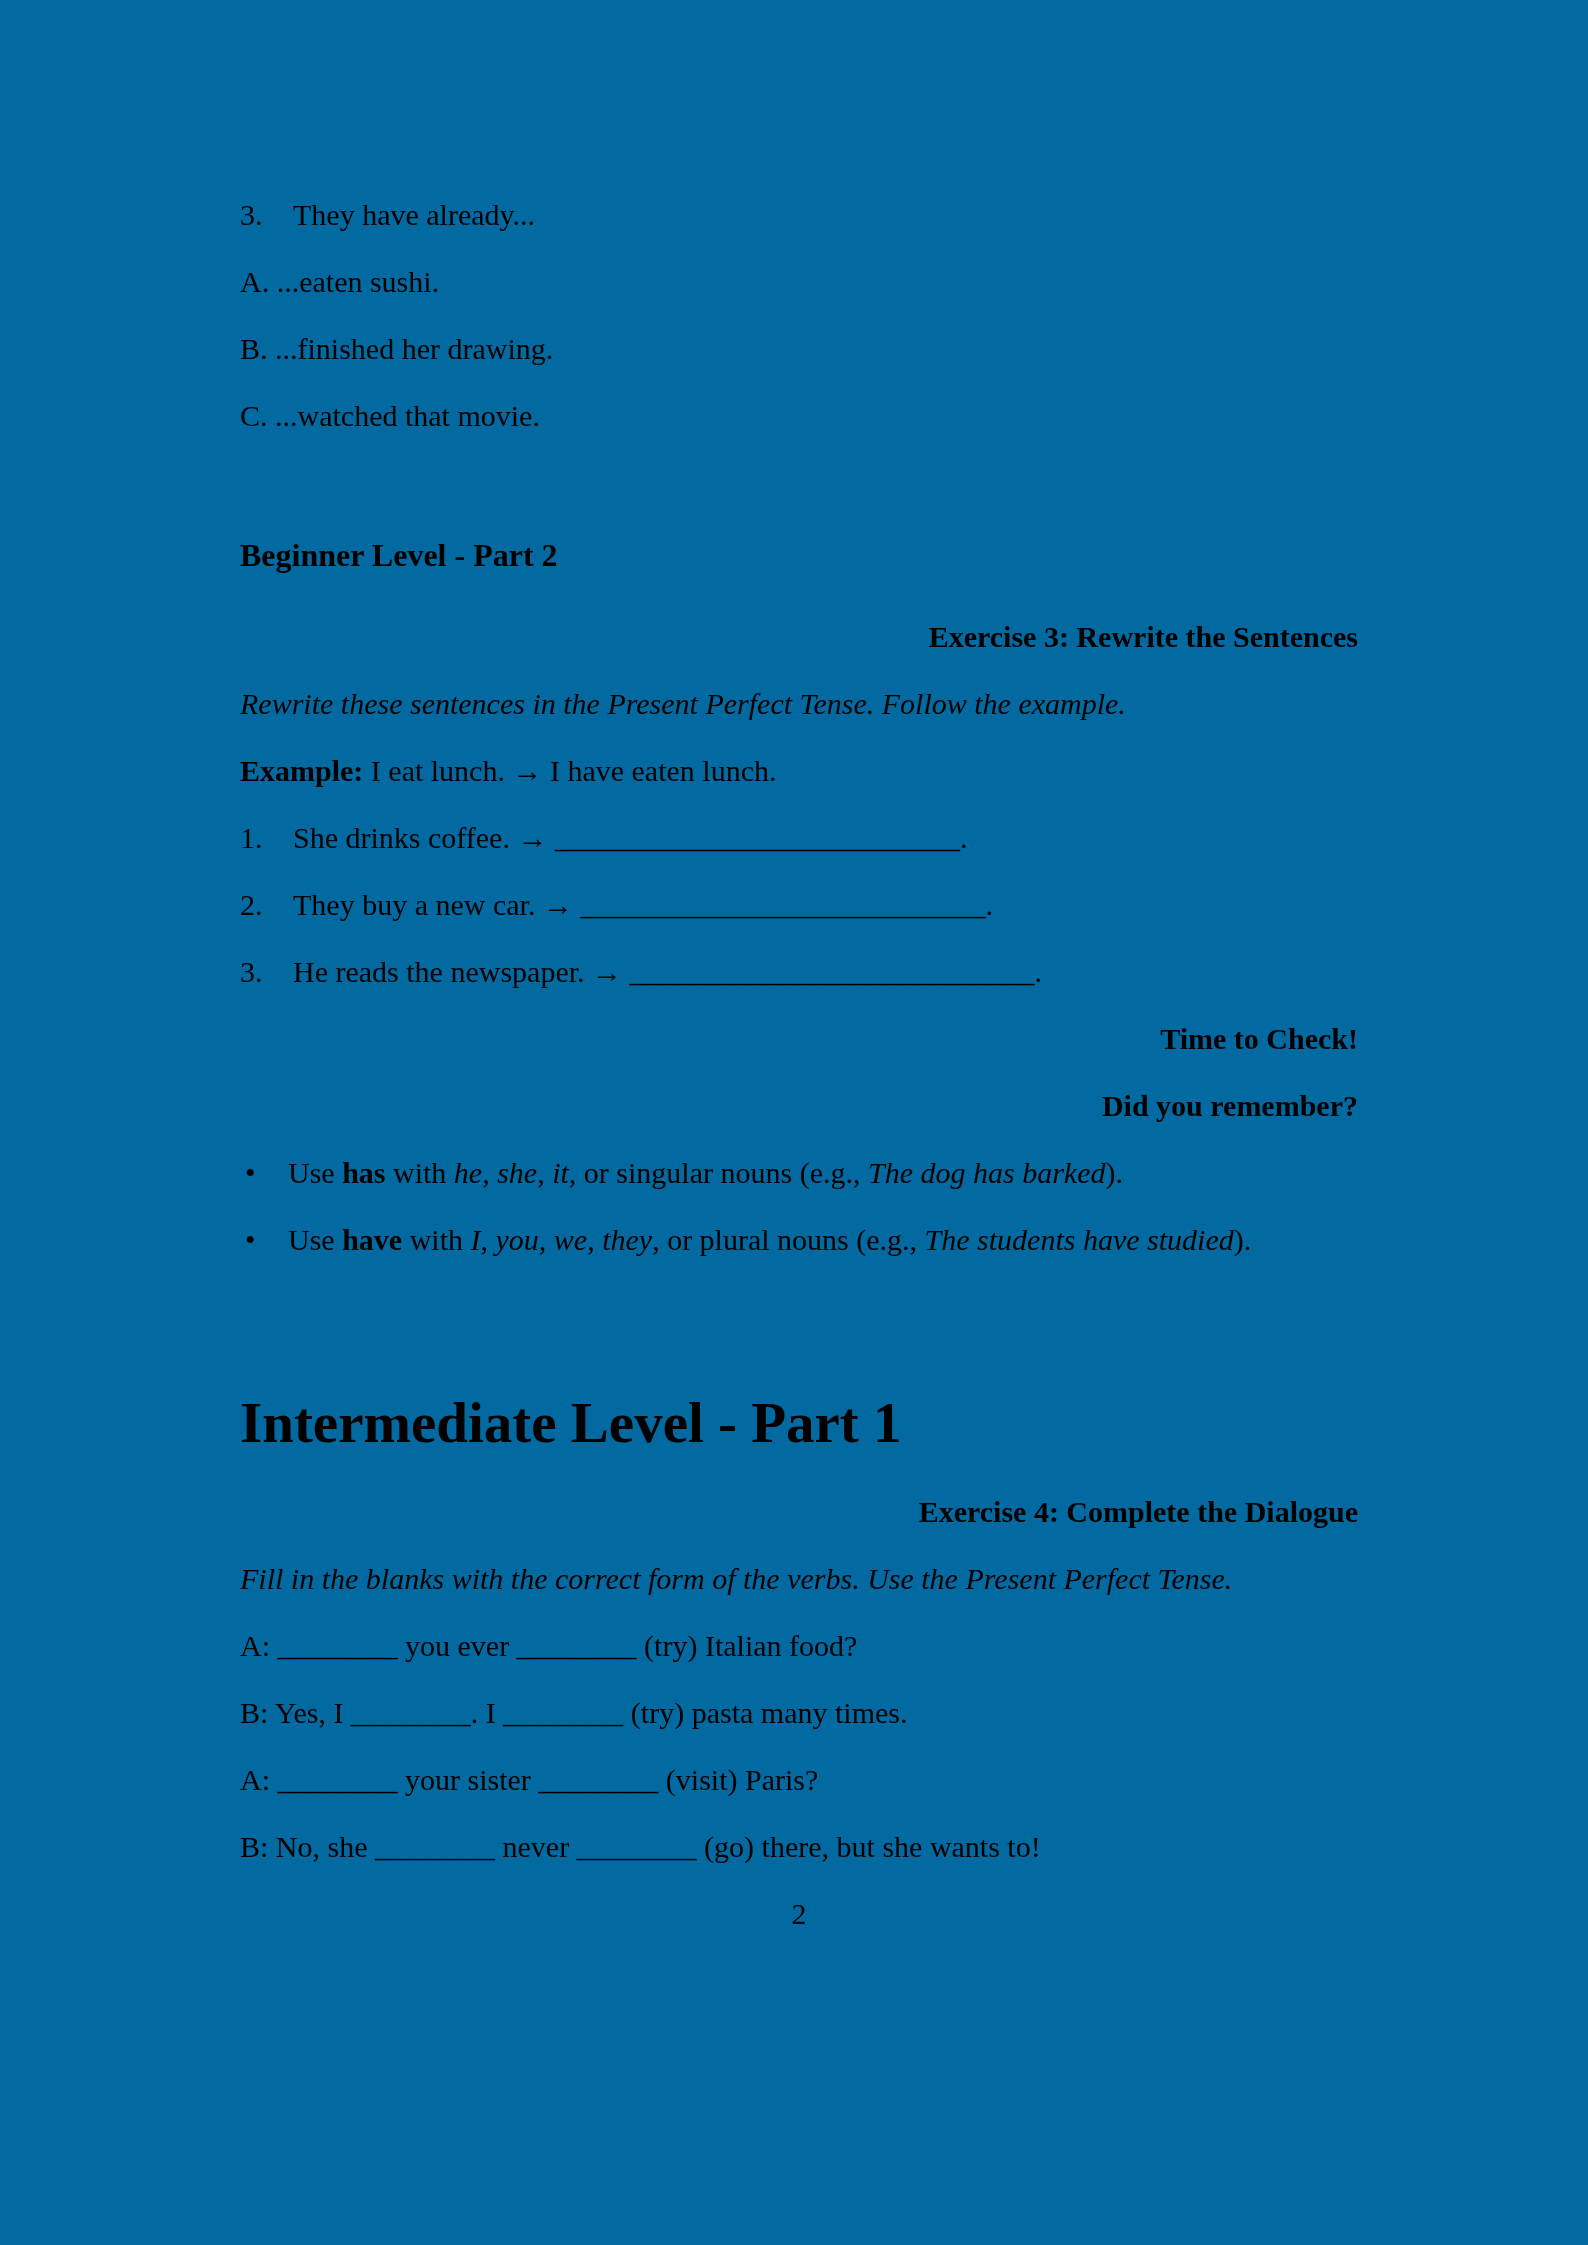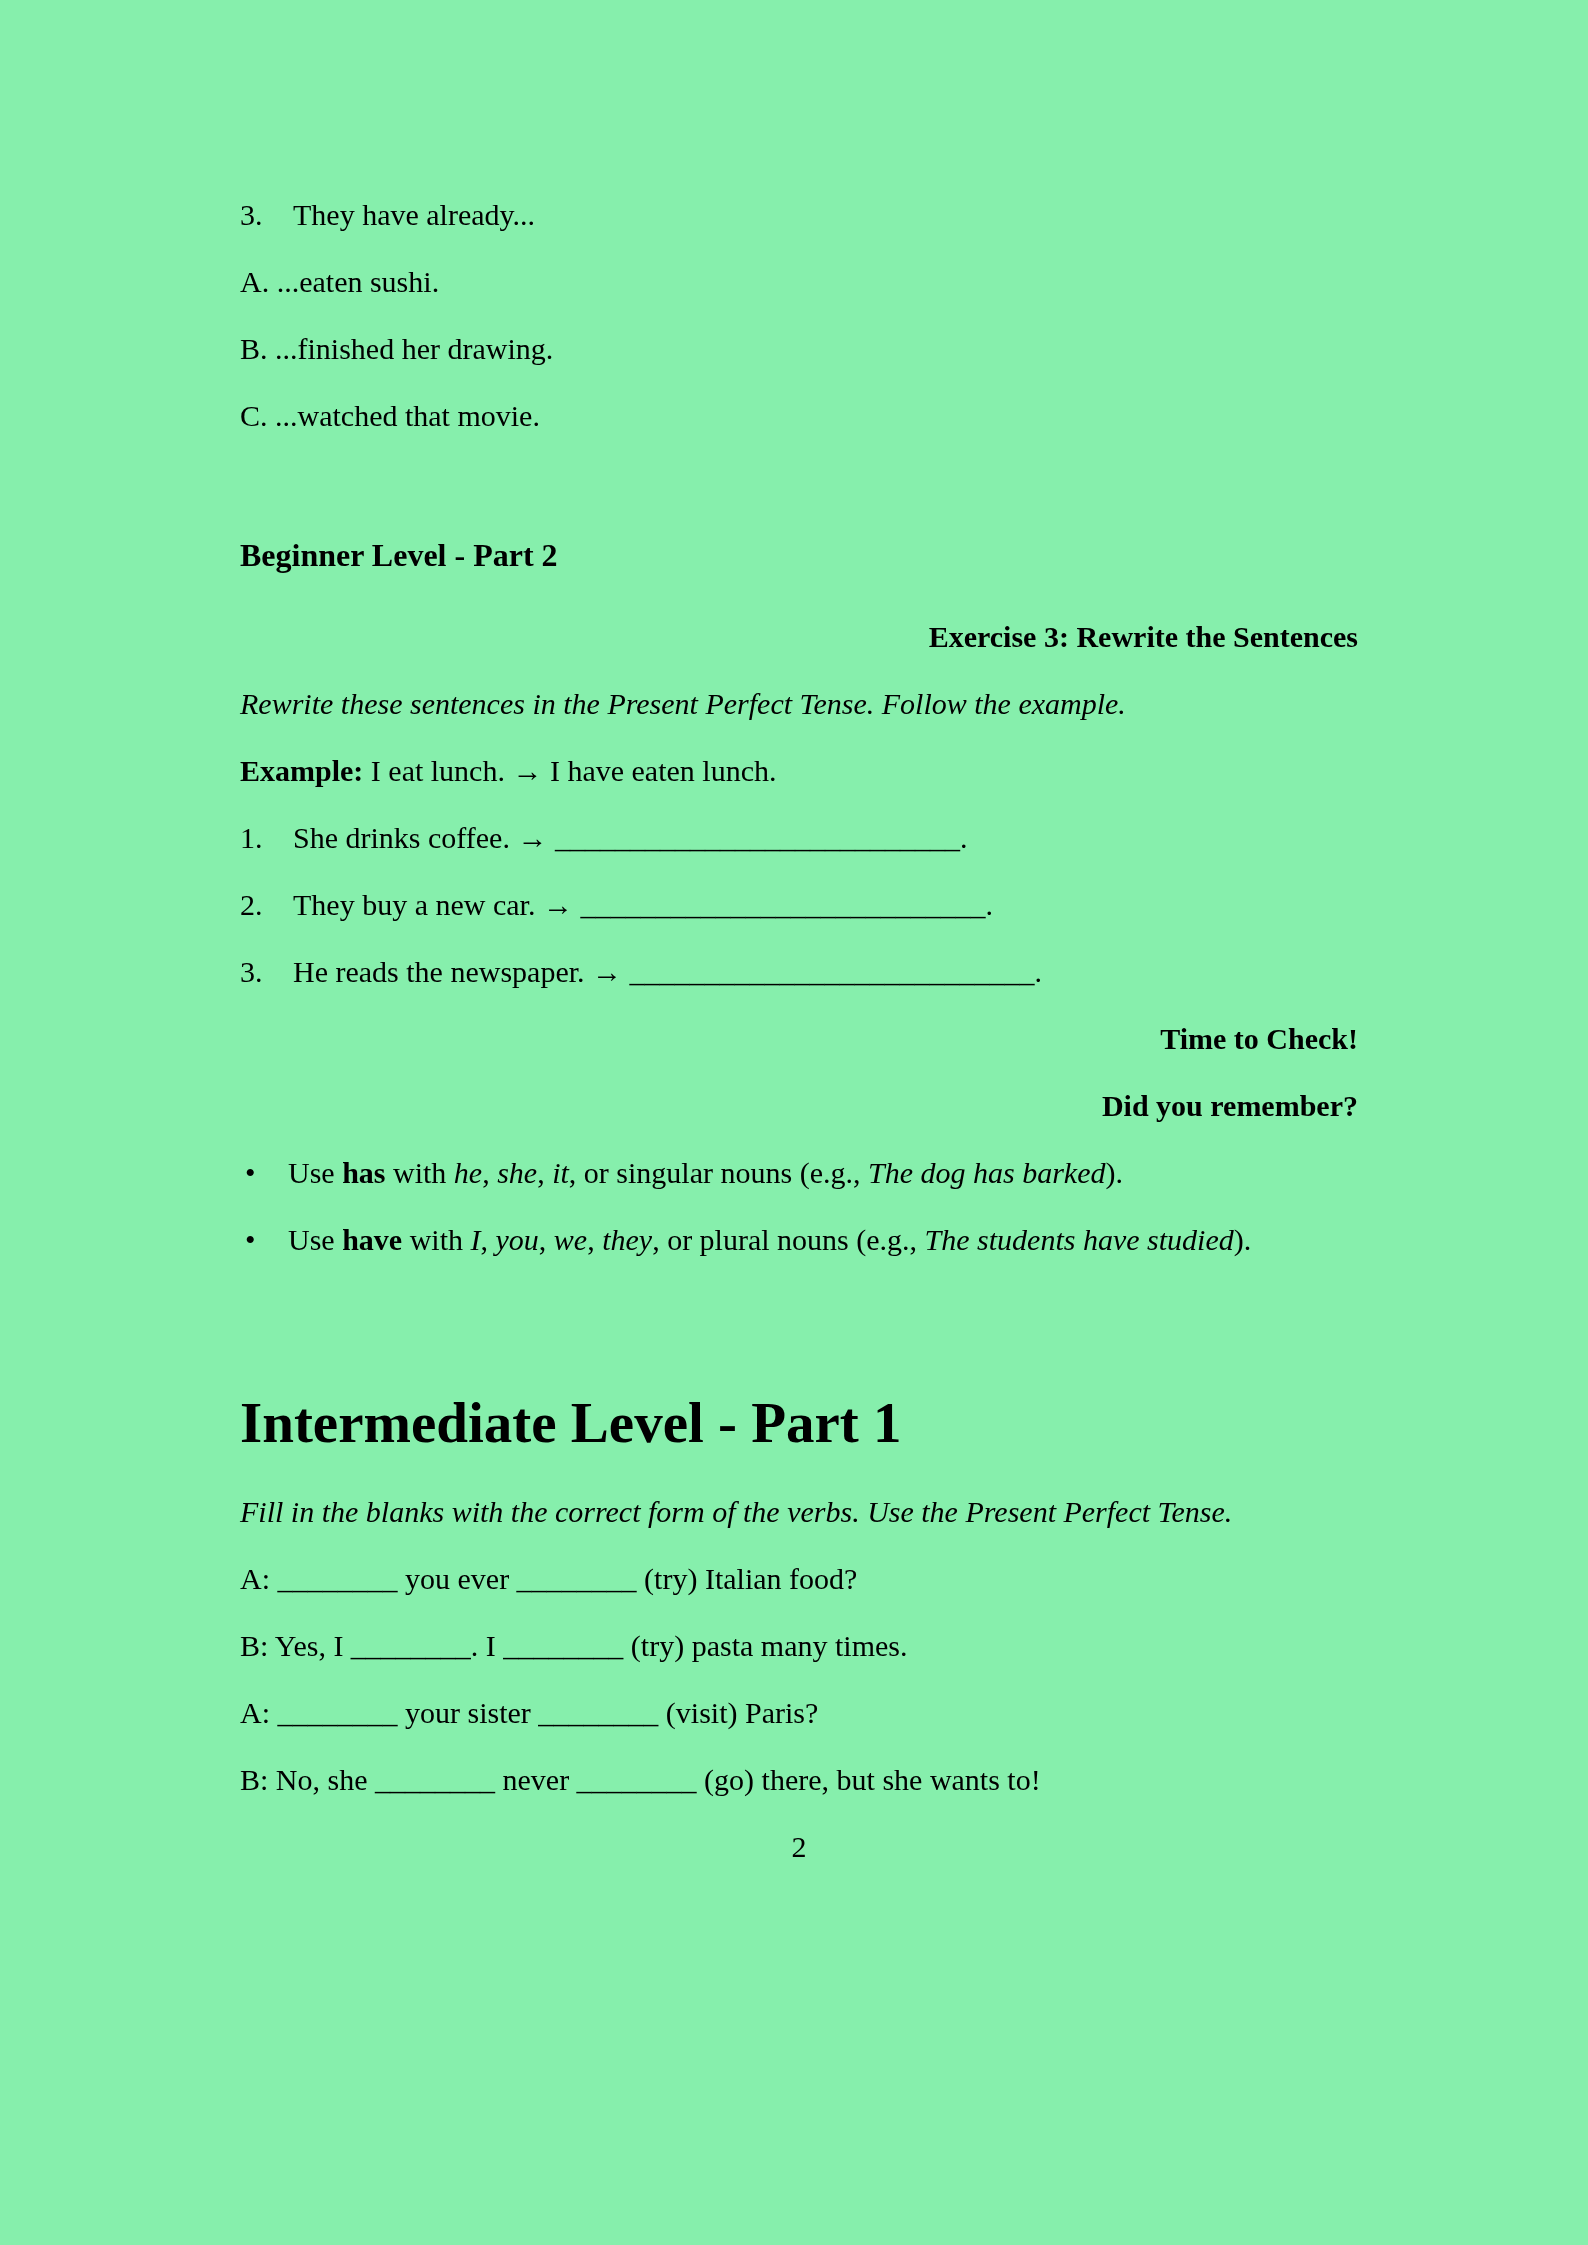--- a/index.html
+++ b/index.html
@@ -1,21 +1,21 @@
 <!DOCTYPE html>
 <html><head>
 <meta charset="utf-8">
 <style>
   * { margin: 0; padding: 0; box-sizing: border-box; }
   html, body { background: #ffffff; }
   .page {
     position: relative;
     width: 1588px;
     height: 2245px;
-    background: #86efac;
+    background: #0369a1;
     color: #000000;
     font-family: "Liberation Serif", "DejaVu Serif", serif;
     font-size: 30px;
     line-height: 35px;
     padding: 197px 230px 0 240px;
     overflow: hidden;
   }
   .page p { margin: 0 0 32px 0; }
   .bold { font-weight: bold; text-align: right; }
   .italic { font-style: italic; }
@@ -72,20 +72,21 @@
 
     <p class="bold">Time to Check!</p>
     <p class="bold">Did you remember?</p>
 
     <p class="rule-first"><span class="bullet-marker">•</span><span><span>Use </span><span class="bold">has</span><span> with </span><span class="italic">he</span><span>, </span><span class="italic">she</span><span>, </span><span class="italic">it</span><span>, or singular nouns (e.g., </span><span class="italic">The dog has barked</span><span>).</span></span></p>
     <p><span class="bullet-marker">•</span><span><span>Use </span><span class="bold">have</span><span> with </span><span class="italic">I</span><span>, </span><span class="italic">you</span><span>, </span><span class="italic">we</span><span>, </span><span class="italic">they</span><span>, or plural nouns (e.g., </span><span class="italic">The students have studied</span><span>).</span></span></p>
   </section>
 
   <section>
     <h1 class="doc-h1">Intermediate Level - Part 1</h1>
+    <p class="bold">Exercise 4: Complete the Dialogue</p>
     <p class="italic instructions-2">Fill in the blanks with the correct form of the verbs. Use the Present Perfect Tense.</p>
     <p>A: ________ you ever ________ (try) Italian food?</p>
     <p>B: Yes, I ________. I ________ (try) pasta many times.</p>
     <p>A: ________ your sister ________ (visit) Paris?</p>
     <p>B: No, she ________ never ________ (go) there, but she wants to!</p>
   </section>
 
   <div class="page-number">2</div>
 
 </div>

